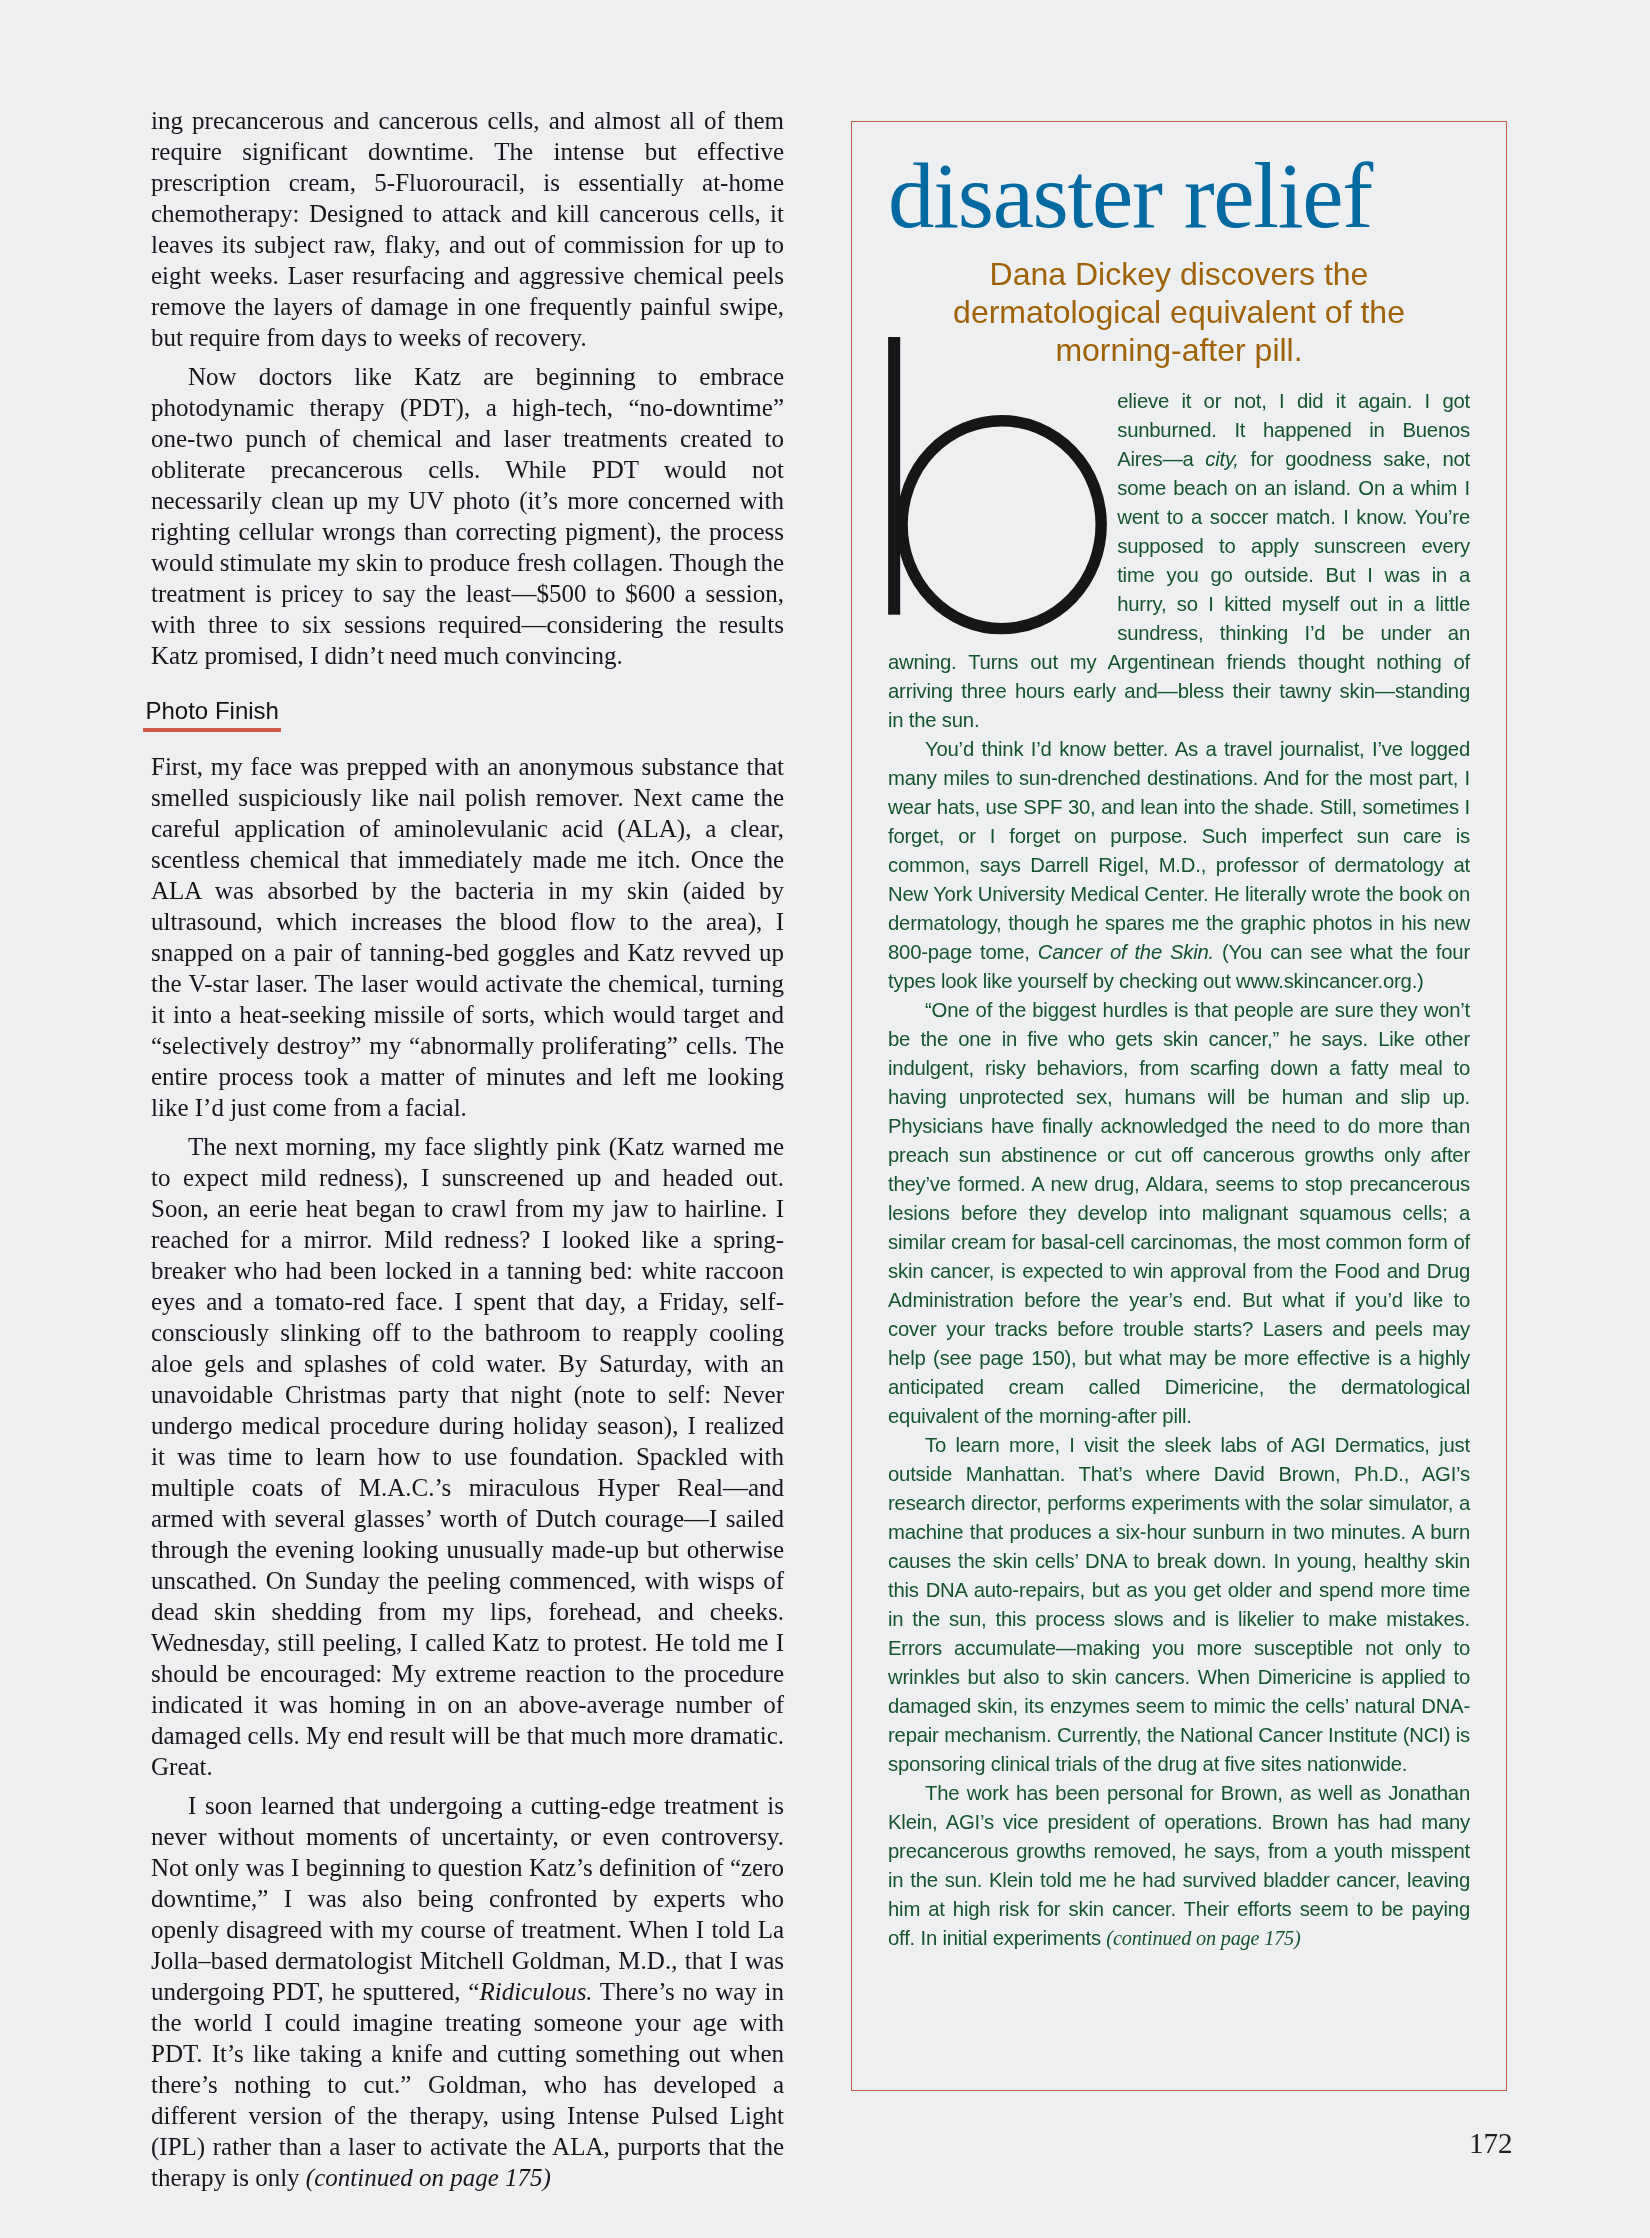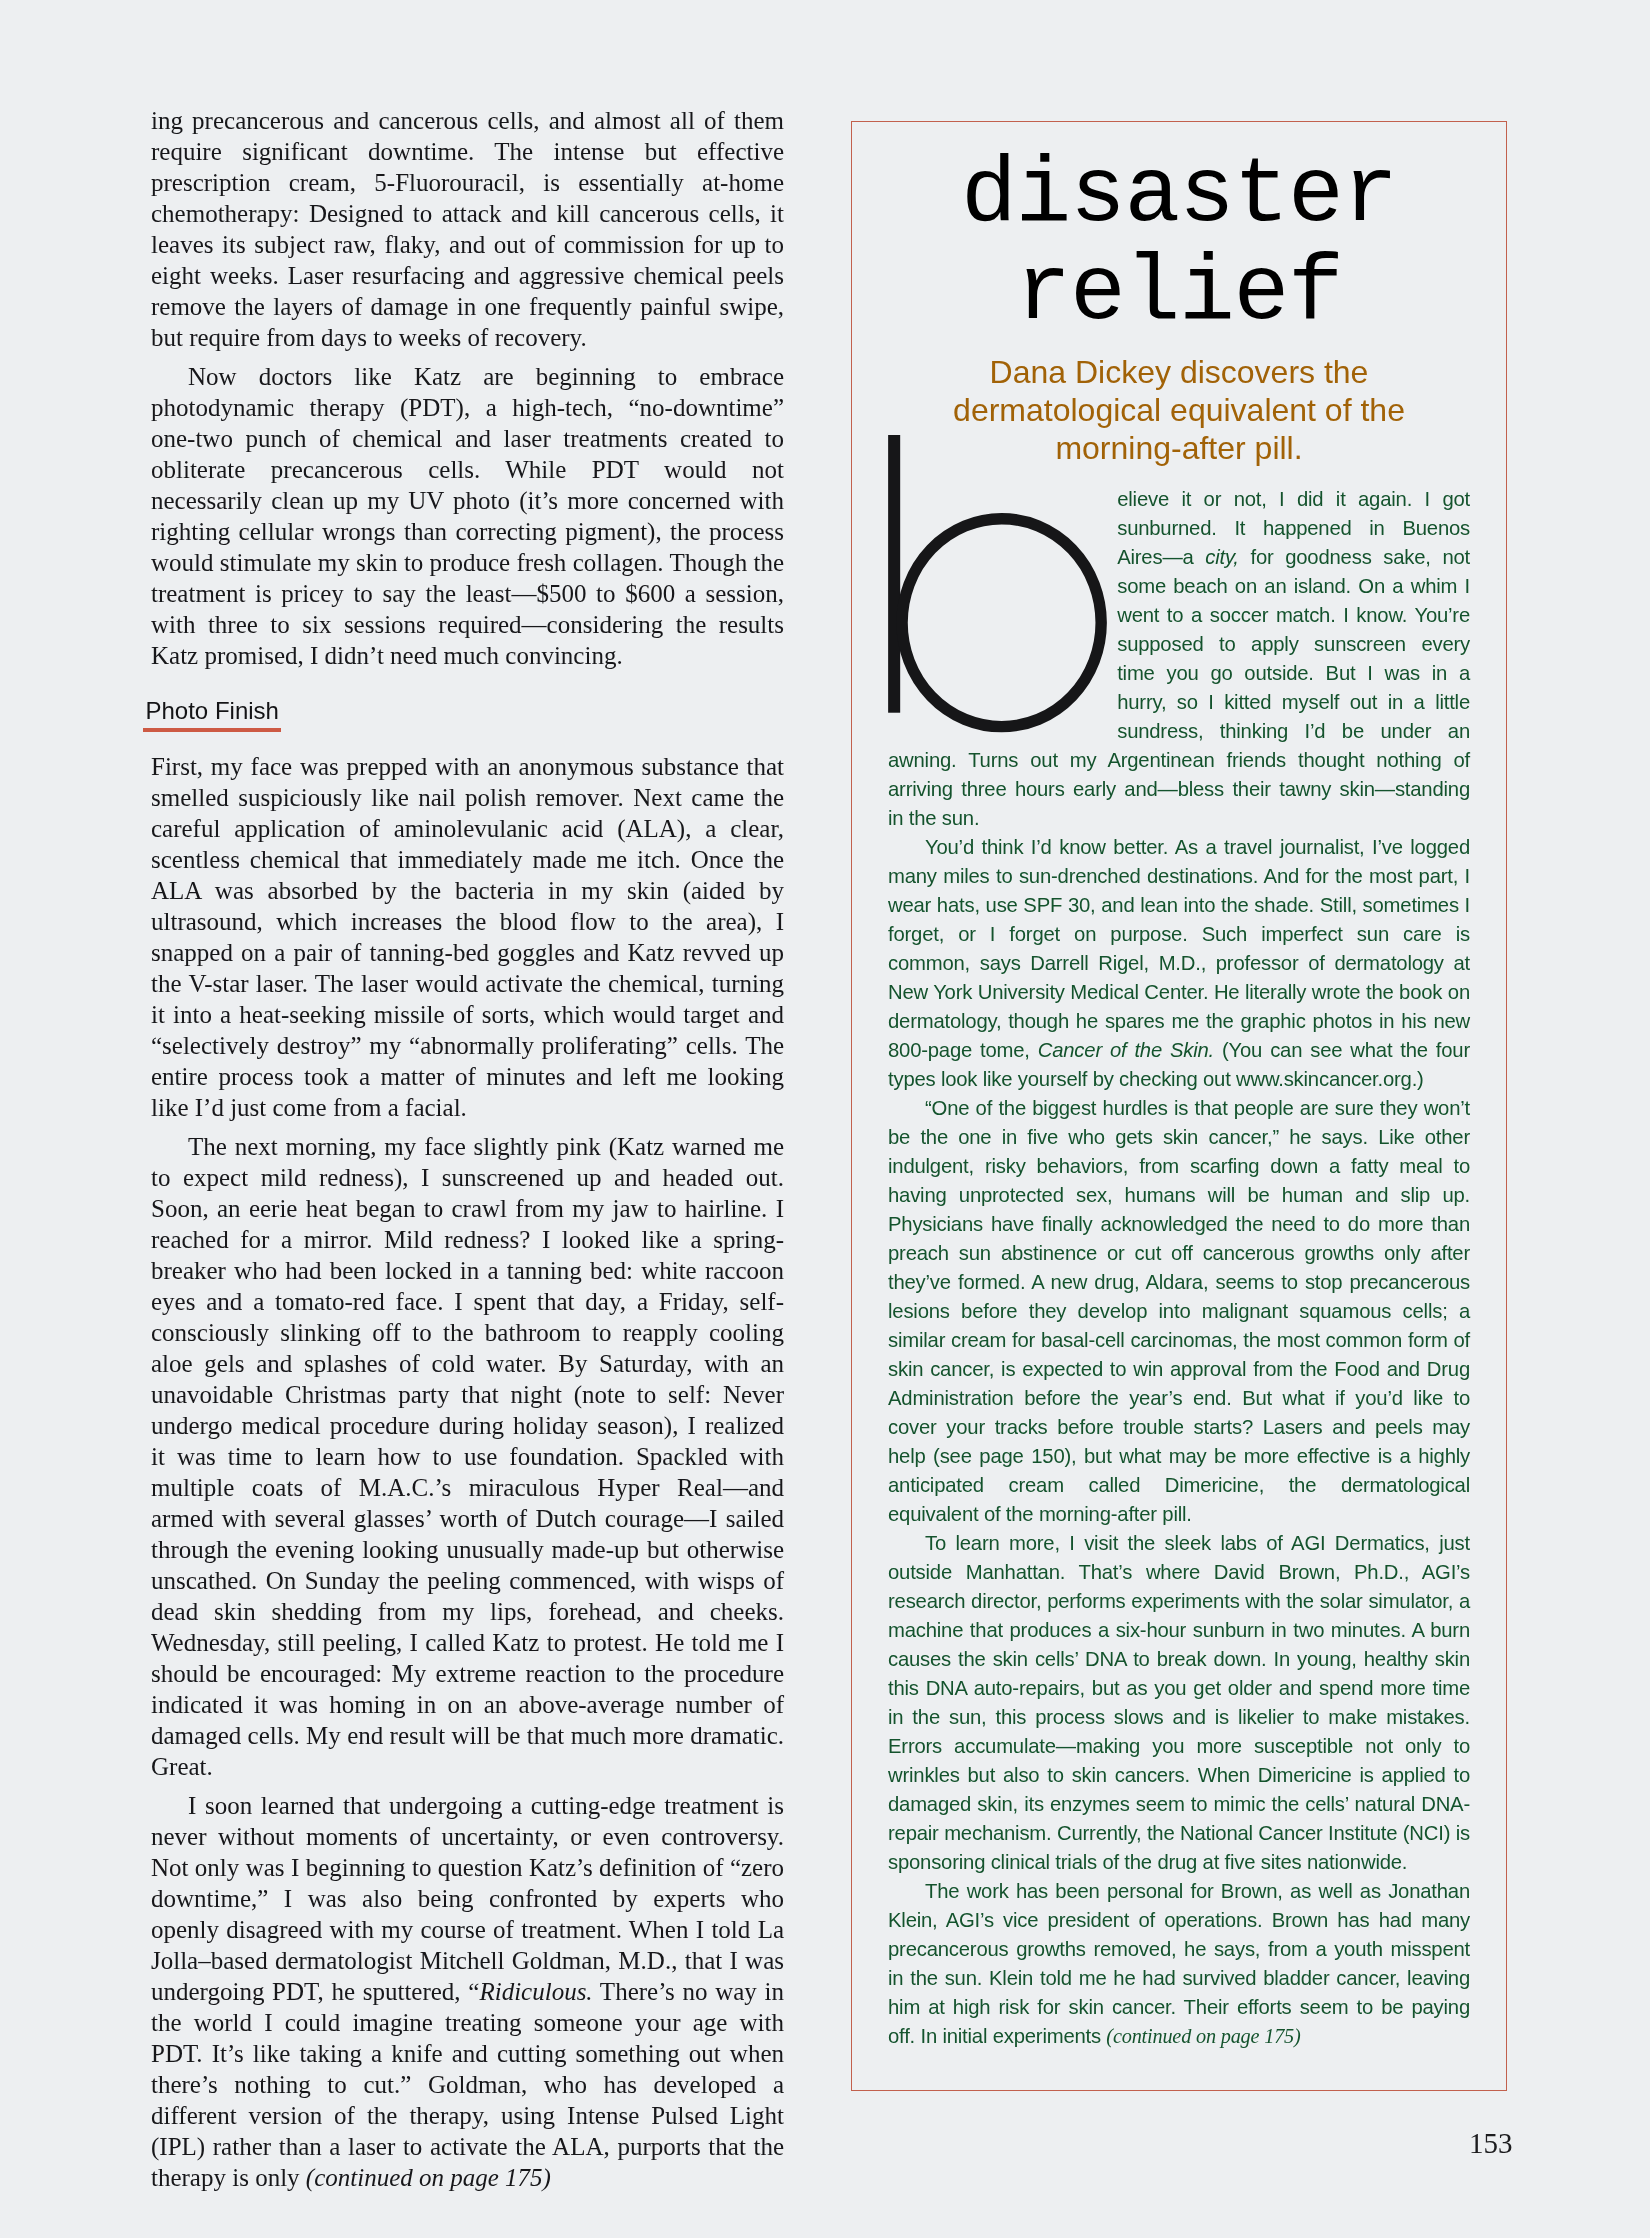--- a/index.html
+++ b/index.html
@@ -14,22 +14,22 @@
   .section-heading{margin:27px 0 19px;text-align:left;
             font-family:"Liberation Sans",sans-serif;font-size:24px;color:#141416;
             line-height:1.1;}
   .section-heading .underline{display:inline-block;border-bottom:4.4px solid #cd5a44;
             padding:0 2.5px 3.8px;}
   .italic{font-style:italic;}
   
   .sidebar{position:absolute;left:851px;top:121px;width:656px;height:1970px;
            border:1.9px solid #c2604d;box-sizing:border-box;}
   .sidebar-inner{padding:25.4px 36px 0;}
-  .sidebar-title{text-align:center;font-family:Liberation Mono, monospace;font-weight:200;
-           font-size:93px;line-height:1.05;letter-spacing:-1.3px;color:#000000;}
+  .sidebar-title{text-align:left;font-family:Liberation Serif, serif;font-weight:200;
+           font-size:93px;line-height:1.05;letter-spacing:-1.3px;color:#0369a1;}
   .sidebar-subtitle{margin:10.2px auto 0;max-width:559px;text-align:center;
            font-family:"Liberation Sans",sans-serif;font-weight:400;
            font-size:32px;line-height:38px;color:#a16207;}
   .sidebar-body{margin-top:18px;font-family:"Liberation Sans",sans-serif;
            font-size:20.3px;line-height:29px;letter-spacing:-0.2px;
            color:#14532d;text-align:justify;}
   .sidebar-body p{margin:0;}
   .dropcap{float:left;width:219px;height:235px;margin-right:10.2px;}
   .dropcap svg{display:block;margin-top:-50px;overflow:visible;}
   .cont-serif{font-family:"Liberation Serif","DejaVu Serif",serif;font-style:italic;}
@@ -80,16 +80,16 @@
 
         <p class="p-indent">“One of the biggest hurdles is that people are sure they won’t be the one in five who gets skin cancer,” he says. Like other indulgent, risky behaviors, from scarfing down a fatty meal to having unprotected sex, humans will be human and slip up. Physicians have finally acknowledged the need to do more than preach sun abstinence or cut off cancerous growths only after they’ve formed. A new drug, Aldara, seems to stop precancerous lesions before they develop into malignant squamous cells; a similar cream for basal-cell carcinomas, the most common form of skin cancer, is expected to win approval from the Food and Drug Administration before the year’s end. But what if you’d like to cover your tracks before trouble starts? Lasers and peels may help (see page 150), but what may be more effective is a highly anticipated cream called Dimericine, the dermatological equivalent of the morning-after pill.</p>
         <p class="p-indent">To learn more, I visit the sleek labs of AGI Dermatics, just outside Manhattan. That’s where David Brown, Ph.D., AGI’s research director, performs experiments with the solar simulator, a machine that produces a six-hour sunburn in two minutes. A burn causes the skin cells’ DNA to break down. In young, healthy skin this DNA auto-repairs, but as you get older and spend more time in the sun, this process slows and is likelier to make mistakes. Errors accumulate—making you more susceptible not only to wrinkles but also to skin cancers. When Dimericine is applied to damaged skin, its enzymes seem to mimic the cells’ natural DNA-repair mechanism. Currently, the National Cancer Institute (NCI) is sponsoring clinical trials of the drug at five sites nationwide.</p>
 
         <p class="p-indent"><span>The work has been personal for Brown, as well as Jonathan Klein, AGI’s vice president of operations. Brown has had many precancerous growths removed, he says, from a youth misspent in the sun. Klein told me he had survived bladder cancer, leaving him at high risk for skin cancer. Their efforts seem to be paying off. In initial experiments </span><span class="cont-serif">(continued on page 175)</span></p>
 
       </div>
     </div>
   </div>
 
-  <div class="pagenum">153</div>
+  <div class="pagenum">172</div>
 
 </div>
 
 
 </body></html>

